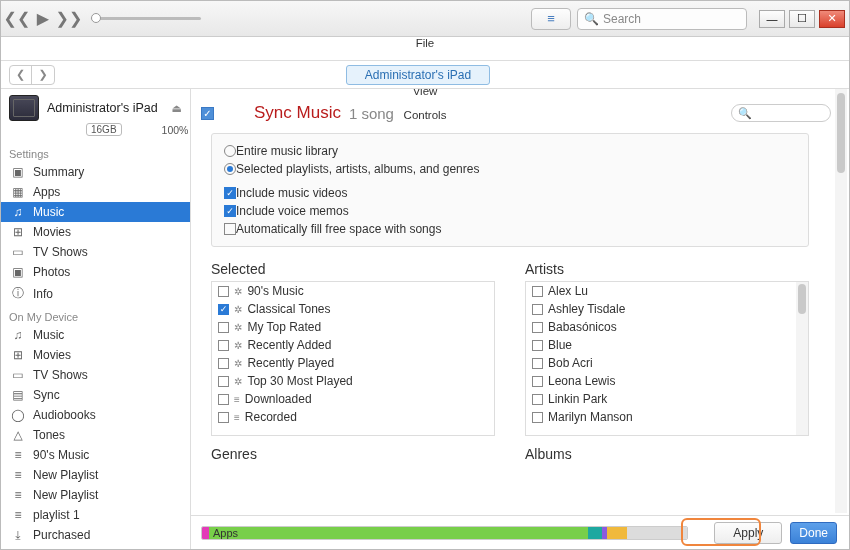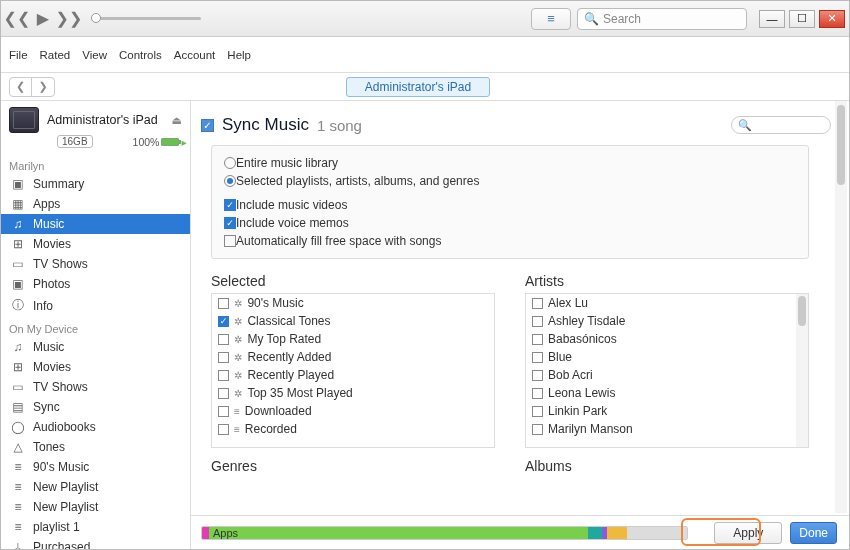--- a/index.html
+++ b/index.html
@@ -11,52 +11,52 @@
   .tb-btn { width:24px; height:22px; display:flex; align-items:center; justify-content:center; color:#777; border-radius:3px; }
   .vol-bar { width:110px; height:3px; background:#bbb; border-radius:2px; margin:0 4px; position:relative; }
   .vol-knob { width:10px; height:10px; background:#fff; border:1px solid #999; border-radius:50%; position:absolute; left:0; top:-4px; }
   .apple { flex:1; display:flex; justify-content:center; color:#666; font-size:18px; }
   .viewtoggle { width:40px; height:22px; background:linear-gradient(#fdfdfd,#eee); border:1px solid #bbb; border-radius:4px; display:flex; align-items:center; justify-content:center; color:#4a7fc0; font-size:13px; }
   .searchbox { width:170px; height:22px; border:1px solid #bbb; border-radius:4px; display:flex; align-items:center; padding:0 6px; gap:4px; color:#888; font-size:12px; background:#fdfdfd;}
   .winctrl { display:flex; gap:4px; margin-left:6px; }
   .wc { width:26px; height:18px; display:flex; align-items:center; justify-content:center; font-size:11px; border:1px solid #aaa; background:linear-gradient(#fdfdfd,#e9e9e9); }
   .wc.close { background:linear-gradient(#f08a7a,#d9402b); color:#fff; border-color:#a92f1f;}
   
-  .menubar { height:36px; background:#fff; border-bottom:1px solid #ddd; display:flex; align-items:center; gap:12px; padding:0 8px; font-size:11.5px; color:#333; }
+  .menubar { height:24px; background:#fff; border-bottom:1px solid #ddd; display:flex; align-items:center; gap:12px; padding:0 8px; font-size:11.5px; color:#333;flex-direction:column; }
   
   .locbar { height:28px; display:flex; align-items:center; border-bottom:1px solid #ddd; padding:0 8px; gap:8px; background:#fff;}
   .navbtns { display:flex; border:1px solid #ccc; border-radius:4px; overflow:hidden;}
   .nbtn { width:22px; height:18px; display:flex; align-items:center; justify-content:center; color:#888; font-size:11px; }
   .nbtn:first-child{ border-right:1px solid #ccc;}
   .locpill { flex:0 0 auto; margin:0 auto; padding:2px 18px; border:1px solid #8fbce3; background:#e6f2fc; color:#2a6fb3; font-size:12px; border-radius:3px;}
   
   .split { flex:1; display:flex; min-height:0; }
   .sidebar { width:190px; border-right:1px solid #ddd; overflow-y:auto; font-size:12px; color:#333; padding-bottom:4px;}
   .device-head { display:flex; align-items:center; gap:8px; padding:6px 8px 2px; }
   .ipad-icon { width:30px; height:26px; background:linear-gradient(#4a4a5a,#2b2b3a); border-radius:3px; border:1px solid #222; position:relative; }
   .ipad-icon:after{content:"";position:absolute;inset:3px;border:1px solid #666;border-radius:1px;}
   .dev-name { font-size:12.5px; color:#222;}
   .eject { color:#888; font-size:11px;}
-  .dev-sub { display:flex; align-items:center; gap:20px; padding:0 8px 6px 56px; font-size:10.5px;}
+  .dev-sub { display:flex; align-items:center; gap:20px; padding:0 8px 6px 42px; font-size:10.5px;margin-left:43px;}
   .cap-badge { border:1px solid #bbb; border-radius:3px; padding:0 4px; color:#555; font-size:10px;}
   .batt { display:flex; align-items:center; gap:2px; color:#555; font-size:10.5px;}
   .batt-icon { width:18px; height:8px; border:1px solid #7a7; border-radius:1px; position:relative; background:#6cbf4e;}
   .batt-icon:after{content:"";position:absolute;right:-3px;top:1px;width:2px;height:4px;background:#7a7;}
   .sb-heading { padding:6px 8px 2px; color:#888; font-size:11px;}
   .sb-item { display:flex; align-items:center; gap:8px; padding:3px 8px 3px 10px; cursor:default; }
   .sb-item .ic { width:14px; text-align:center; color:#666; font-size:12px;}
   .sb-item.active { background:#2a7ad6; color:#fff;}
   .sb-item.active .ic{ color:#fff;}
   
   .content { flex:1; position:relative; padding:10px 18px 40px 10px; overflow:hidden; font-size:12px; color:#333;}
   .content-scroll { position:absolute; right:2px; top:0; bottom:36px; width:12px; background:#f4f4f4;}
   .content-scroll .thumb{ position:absolute; top:4px; left:2px; width:8px; height:80px; background:#c9c9c9; border-radius:4px;}
   .sync-row { display:flex; align-items:center; gap:8px; padding:4px 0 10px;}
   .sync-check { width:13px;height:13px;border:1px solid #3a79c5;background:#4e8fd8;display:flex;align-items:center;justify-content:center;color:#fff;font-size:10px;}
-  .sync-title { font-size:17px; color:#0f172a;}
+  .sync-title { font-size:17px; color:#b91c1c;margin-left:32px;}
   .sync-sub { color:#888; font-size:15px;text-align:center;}
   .small-search { width:100px; height:18px; border:1px solid #ccc; border-radius:10px; margin-left:auto; display:flex; align-items:center; padding:0 6px; color:#aaa; font-size:11px;}
   .panel { border:1px solid #ddd; background:#fafafa; border-radius:3px; padding:8px 12px; margin:0 22px 14px 10px;}
   .radio-row, .chk-row { display:flex; align-items:center; padding:2px 0; font-size:12px;}
   .radio { width:12px; height:12px; border:1px solid #888; border-radius:50%; display:flex; align-items:center; justify-content:center;}
   .radio.on:after{content:"";width:6px;height:6px;background:#2a7ad6;border-radius:50%;}
   .cbox { width:12px; height:12px; border:1px solid #888; display:flex; align-items:center; justify-content:center; font-size:9px; color:#fff;}
   .cbox.on { background:#2a7ad6; border-color:#2a7ad6;}
   .cols { display:flex; gap:30px; margin:0 22px 0 10px;}
   .col { flex:1; min-width:0;}
@@ -136,21 +136,21 @@
       </div>
       <div class="dev-sub">
         <span class="cap-badge">16GB</span>
         <span style="flex:1"></span>
         <span class="batt">
           <span>100%</span>
           <span class="batt-icon"></span>
             <span style="color:#6cbf4e">▸</span>
         </span>
       </div>
-      <div class="sb-heading">Marilyn</div>
+      <div class="sb-heading">Settings</div>
       <div id="sb-settings">
           <div class="sb-item">
             <span class="ic">▣</span>
             <span>Summary</span>
           </div>
           <div class="sb-item">
             <span class="ic">▦</span>
             <span>Apps</span>
           </div>
           <div class="sb-item active">
@@ -281,21 +281,21 @@
                   <span>Recently Added</span>
                 </div>
                 <div class="li-row">
                   <div class="cbox"></div>
                   <span class="gear">✲</span>
                   <span>Recently Played</span>
                 </div>
                 <div class="li-row">
                   <div class="cbox"></div>
                   <span class="gear">✲</span>
-                  <span>Top 35 Most Played</span>
+                  <span>Top 30 Most Played</span>
                 </div>
                 <div class="li-row">
                   <div class="cbox"></div>
                   <span class="gear">≡</span>
                   <span>Downloaded</span>
                 </div>
                 <div class="li-row">
                   <div class="cbox"></div>
                   <span class="gear">≡</span>
                   <span>Recorded</span>

